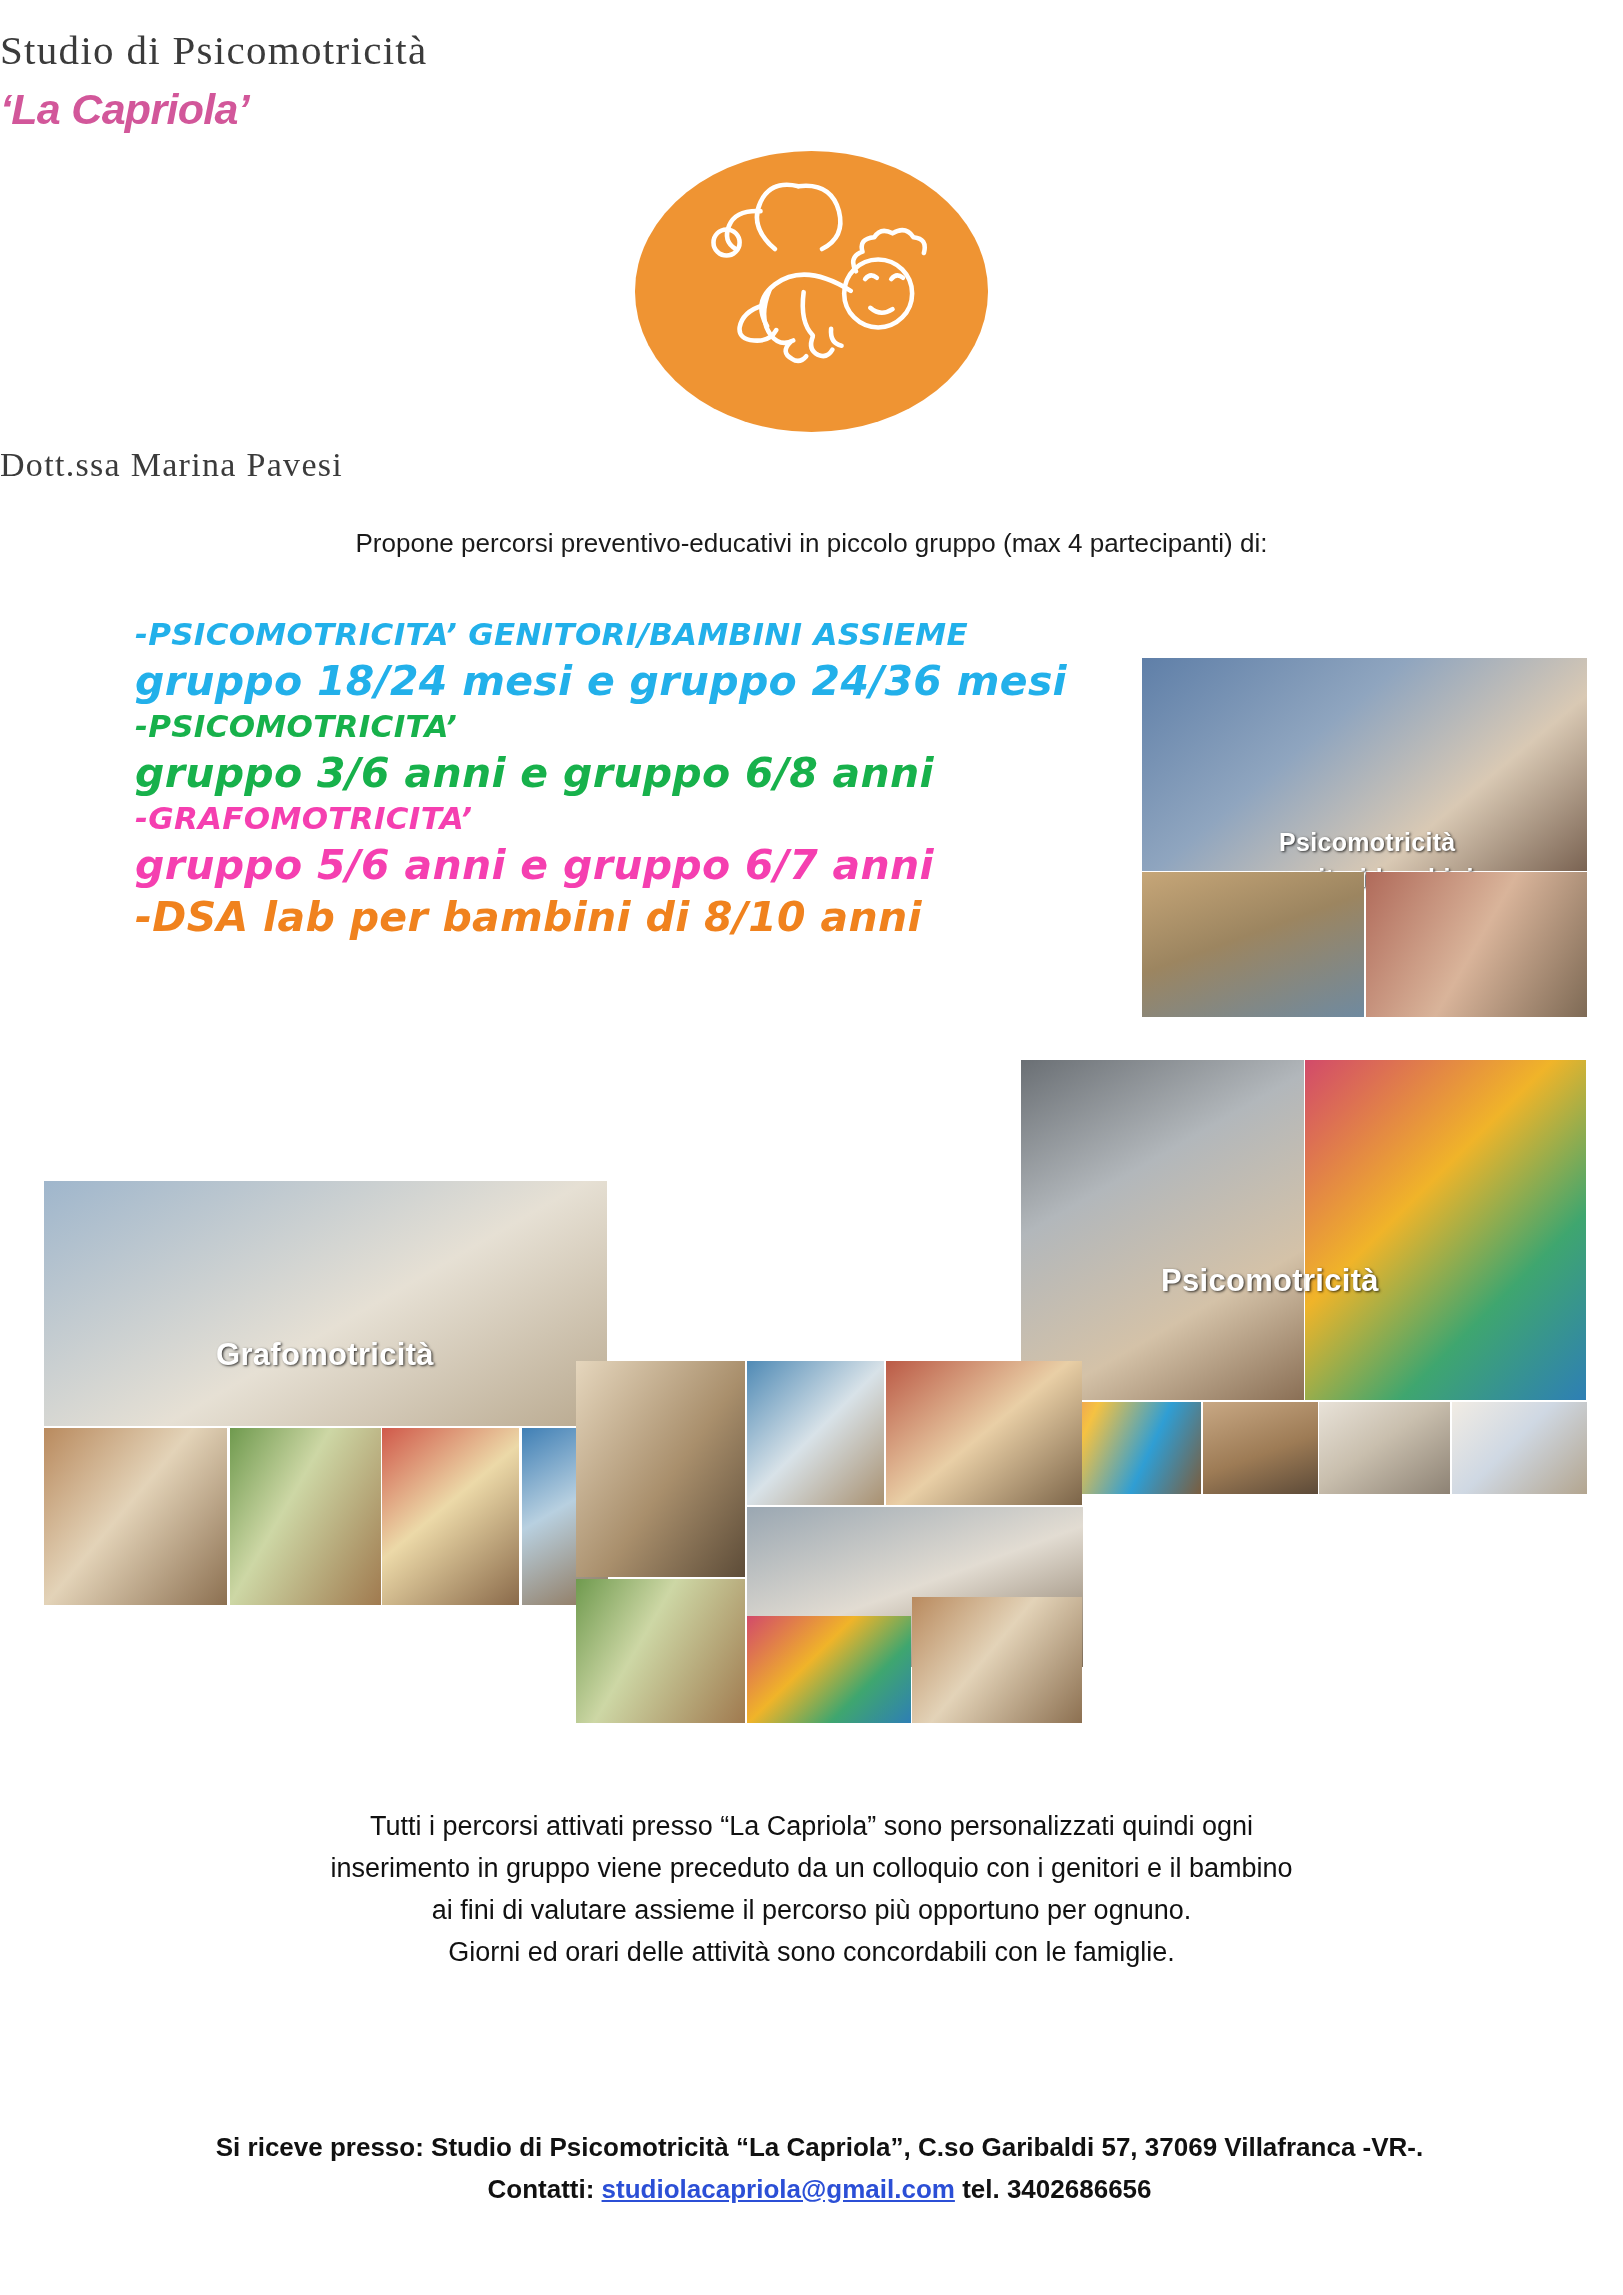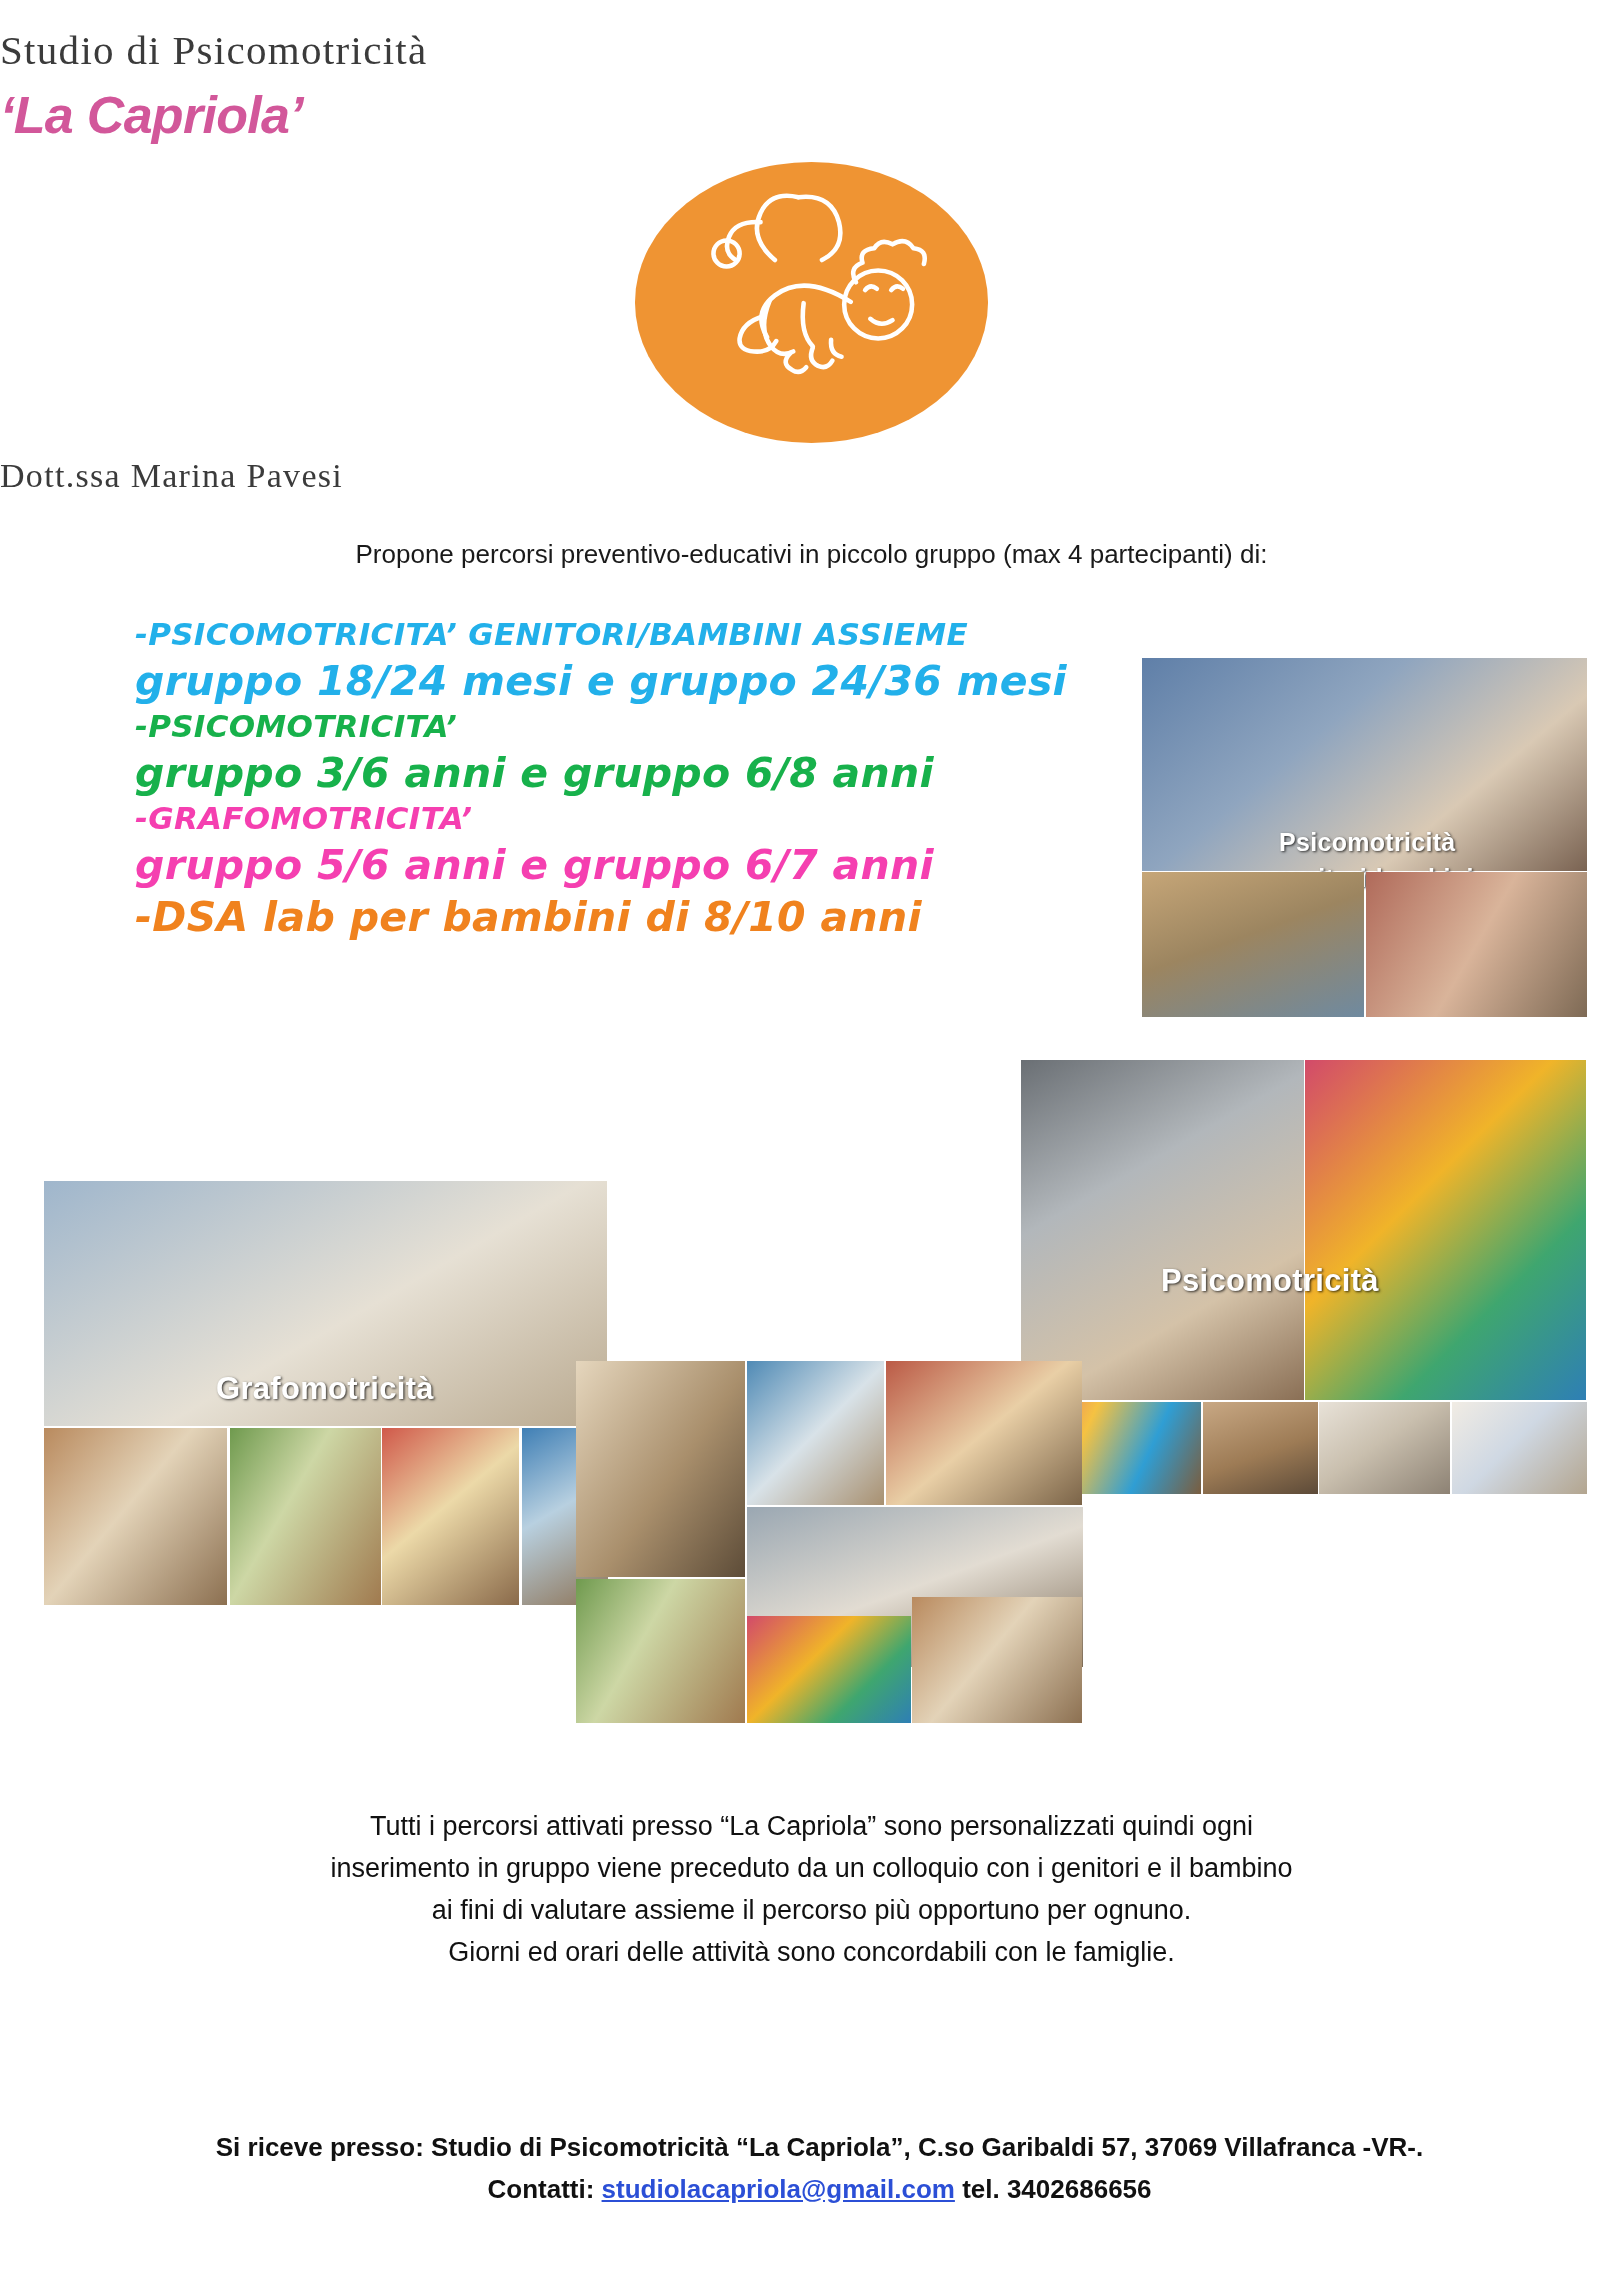--- a/index.html
+++ b/index.html
@@ -22,21 +22,21 @@
   }
   .studio-line {
     font-family: "Liberation Serif", serif;
     font-size: 41px;
     letter-spacing: 1.3px;
     color: #3b3b3b;
     font-weight: 400;
   }
   .brand-name {
     font-family: "Liberation Sans", sans-serif;
-    font-size: 52px;
+    font-size: 43px;
     font-weight: bold;
     font-style: italic;
     color: #d2579a;
     margin-top: 10.5px;
     letter-spacing: -0.7px;
   }
   .logo-wrap {
     margin-top: 17px;
     display: flex;
     justify-content: center;
@@ -216,21 +216,21 @@
 <div class="photo ph4" style="left:1021px; top:1060px; width:283px; height:340px;"></div>
 <div class="photo ph5" style="left:1305px; top:1060px; width:281px; height:340px;"></div>
 <div class="cap" style="left:1161px; top:1263px; font-size:31px;">Psicomotricità</div>
 
 <div class="photo ph6" style="left:1021px; top:1402px; width:180px; height:92px;"></div>
 <div class="photo ph7" style="left:1203px; top:1402px; width:115px; height:92px;"></div>
 <div class="photo ph8" style="left:1319px; top:1402px; width:131px; height:92px;"></div>
 <div class="photo ph9" style="left:1452px; top:1402px; width:135px; height:92px;"></div>
 
 <div class="photo ph10" style="left:44px; top:1181px; width:563px; height:245px;"></div>
-<div class="cap" style="left:216px; top:1371px; font-size:31px;">Grafomotricità</div>
+<div class="cap" style="left:216px; top:1337px; font-size:31px;">Grafomotricità</div>
 
 <div class="photo ph11" style="left:44px; top:1428px; width:183px; height:177px;"></div>
 <div class="photo ph12" style="left:230px; top:1428px; width:151px; height:177px;"></div>
 <div class="photo ph13" style="left:382px; top:1428px; width:137px; height:177px;"></div>
 <div class="photo ph14" style="left:522px; top:1428px; width:86px; height:177px;"></div>
 
 <div class="photo ph15" style="left:576px; top:1361px; width:169px; height:216px;"></div>
 <div class="photo ph16" style="left:747px; top:1361px; width:137px; height:144px;"></div>
 <div class="photo ph17" style="left:886px; top:1361px; width:196px; height:144px;"></div>
 <div class="photo ph18" style="left:747px; top:1507px; width:336px; height:160px;"></div>

